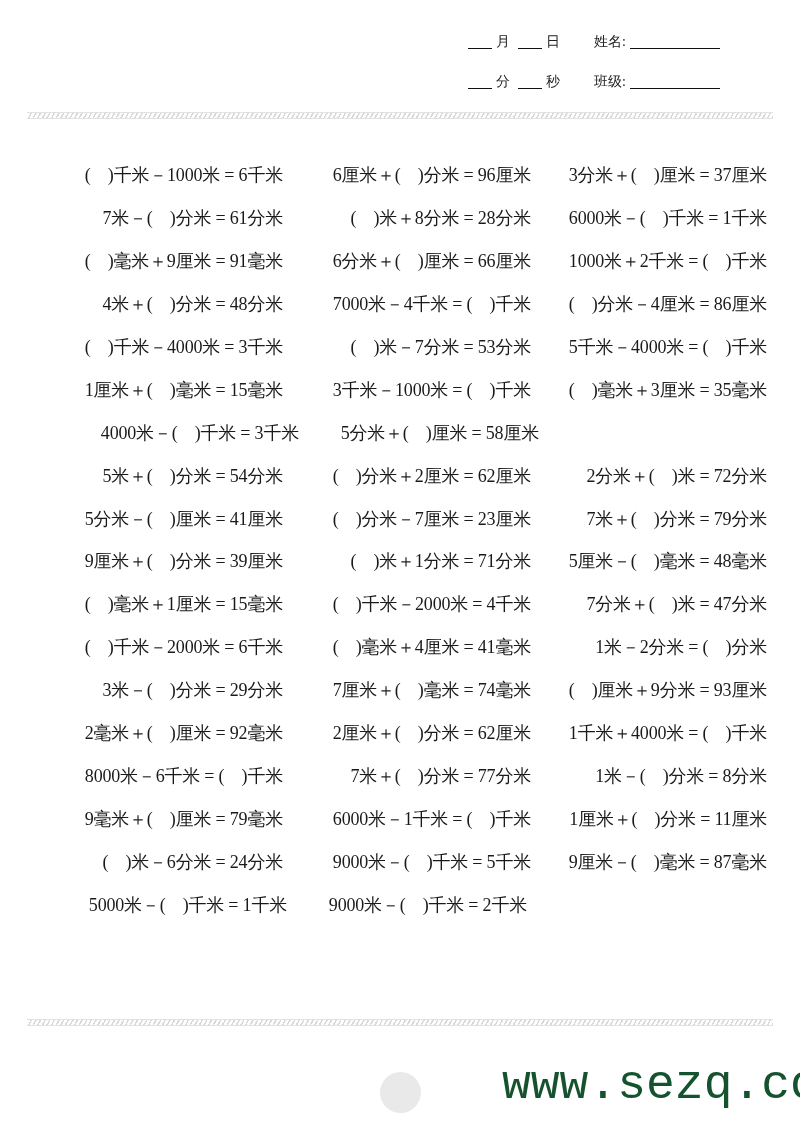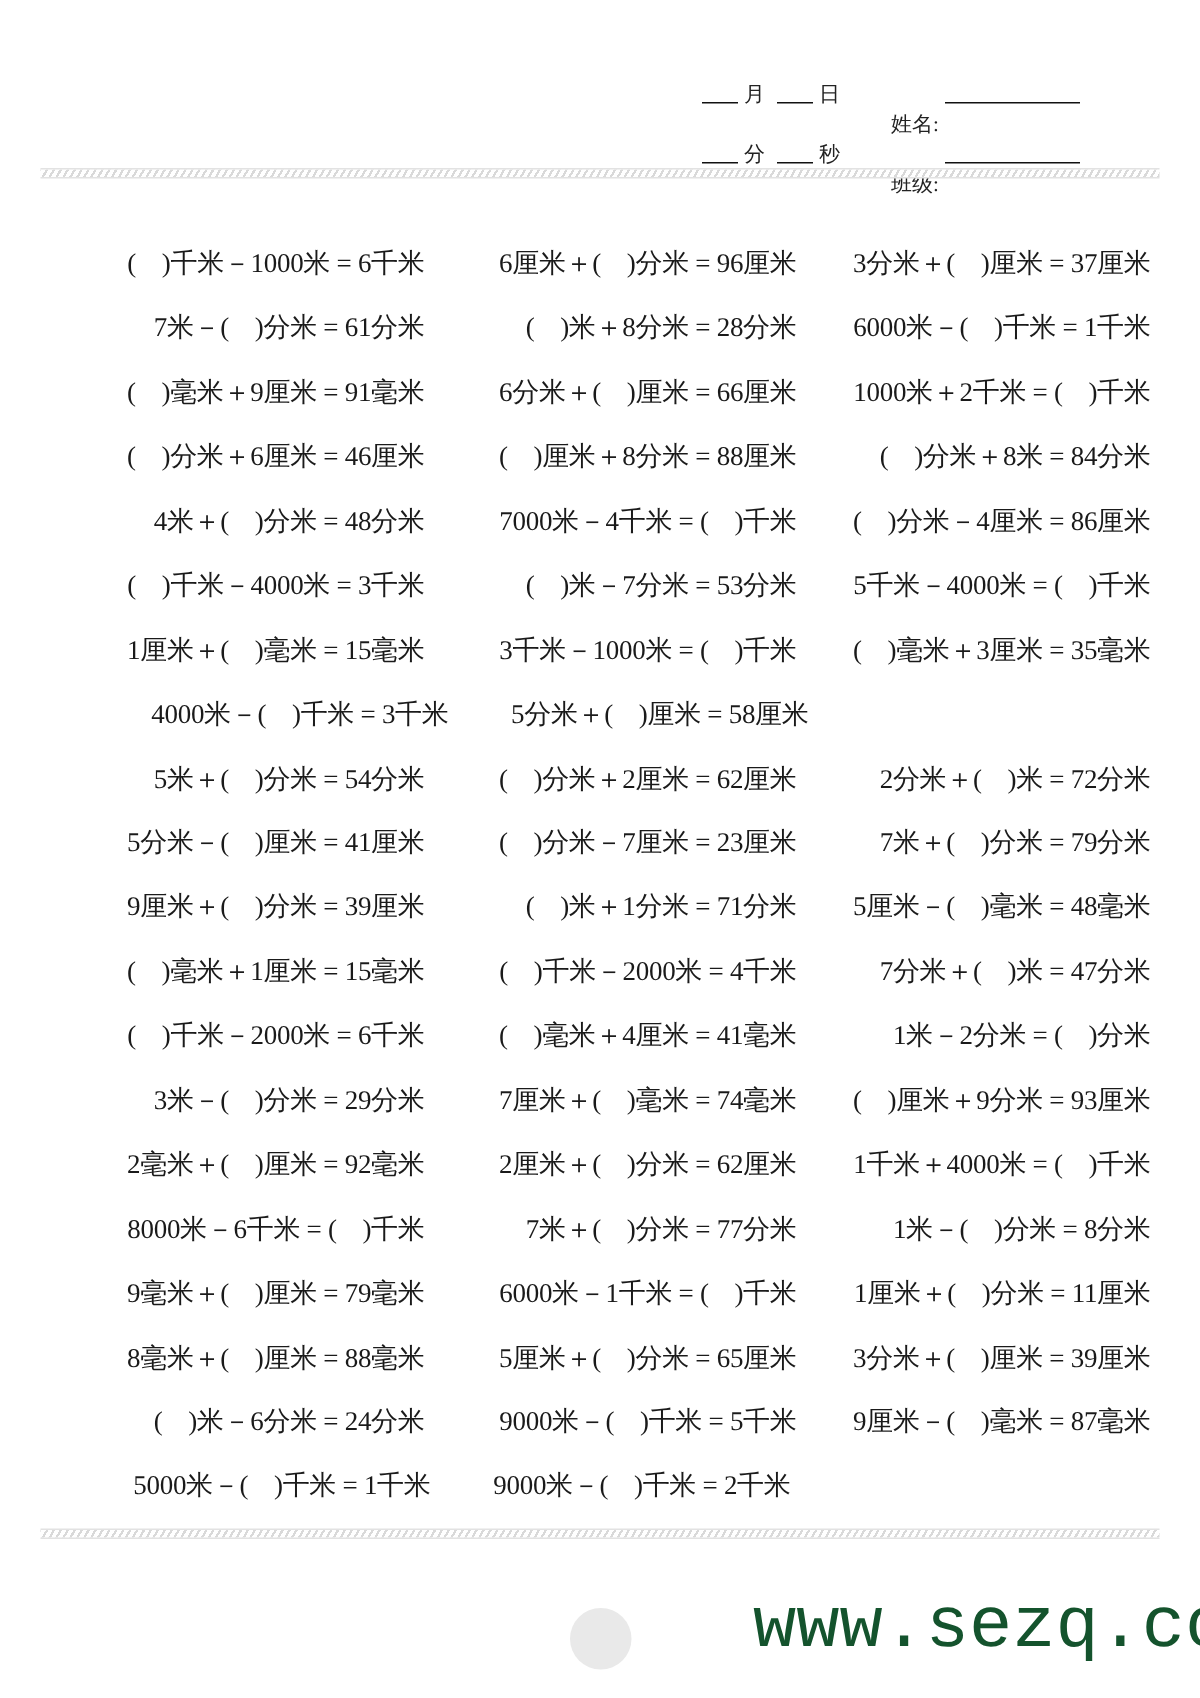--- a/index.html
+++ b/index.html
@@ -15,21 +15,21 @@
     .header-row.r1 { top: 33px; }
     .header-row.r2 { top: 73px; }
     .blank {
       display: inline-block; border-bottom: 1.5px solid #111; height: 12px;
       vertical-align: bottom;
     }
     .blank.short { width: 24px; margin: 0 4px 0 0; }
     .blank.long { width: 90px; margin-left: 4px; }
     .hlabel { display: inline-block; margin-right: 8px; }
     .hgap { display: inline-block; width: 26px; }
-    .name-label { display: inline-block; margin-top: 41px; }
+    .name-label { display: inline-block; }
     .stripe {
       position: absolute; left: 27px; width: 746px; height: 7px;
       background: repeating-linear-gradient(
         -60deg,
         #d9d9d9 0px, #d9d9d9 1.5px,
         #ffffff 1.5px, #ffffff 4px
       );
       border-top: 1px solid #e2e2e2; border-bottom: 1px solid #e2e2e2;
       box-sizing: border-box;
     }
@@ -94,25 +94,20 @@
     <span class="cell c0">7米－(    )分米 = 61分米</span>
     <span class="cell c1">(    )米＋8分米 = 28分米</span>
     <span class="cell c2">6000米－(    )千米 = 1千米</span>
   </div>
   <div class="row">
     <span class="cell c0">(    )毫米＋9厘米 = 91毫米</span>
     <span class="cell c1">6分米＋(    )厘米 = 66厘米</span>
     <span class="cell c2">1000米＋2千米 = (    )千米</span>
   </div>
   <div class="row">
-    <span class="cell c0">(    )分米＋6厘米 = 46厘米</span>
-    <span class="cell c1">(    )厘米＋8分米 = 88厘米</span>
-    <span class="cell c2">(    )分米＋8米 = 84分米</span>
-  </div>
-  <div class="row">
     <span class="cell c0">4米＋(    )分米 = 48分米</span>
     <span class="cell c1">7000米－4千米 = (    )千米</span>
     <span class="cell c2">(    )分米－4厘米 = 86厘米</span>
   </div>
   <div class="row">
     <span class="cell c0">(    )千米－4000米 = 3千米</span>
     <span class="cell c1">(    )米－7分米 = 53分米</span>
     <span class="cell c2">5千米－4000米 = (    )千米</span>
   </div>
   <div class="row">
@@ -163,25 +158,20 @@
     <span class="cell c0">8000米－6千米 = (    )千米</span>
     <span class="cell c1">7米＋(    )分米 = 77分米</span>
     <span class="cell c2">1米－(    )分米 = 8分米</span>
   </div>
   <div class="row">
     <span class="cell c0">9毫米＋(    )厘米 = 79毫米</span>
     <span class="cell c1">6000米－1千米 = (    )千米</span>
     <span class="cell c2">1厘米＋(    )分米 = 11厘米</span>
   </div>
   <div class="row">
-    <span class="cell c0">8毫米＋(    )厘米 = 88毫米</span>
-    <span class="cell c1">5厘米＋(    )分米 = 65厘米</span>
-    <span class="cell c2">3分米＋(    )厘米 = 39厘米</span>
-  </div>
-  <div class="row">
     <span class="cell c0">(    )米－6分米 = 24分米</span>
     <span class="cell c1">9000米－(    )千米 = 5千米</span>
     <span class="cell c2">9厘米－(    )毫米 = 87毫米</span>
   </div>
   <div class="row">
     <span class="cell c0">5000米－(    )千米 = 1千米</span>
     <span class="cell c2">9000米－(    )千米 = 2千米</span>
   </div>
 </div>
 

